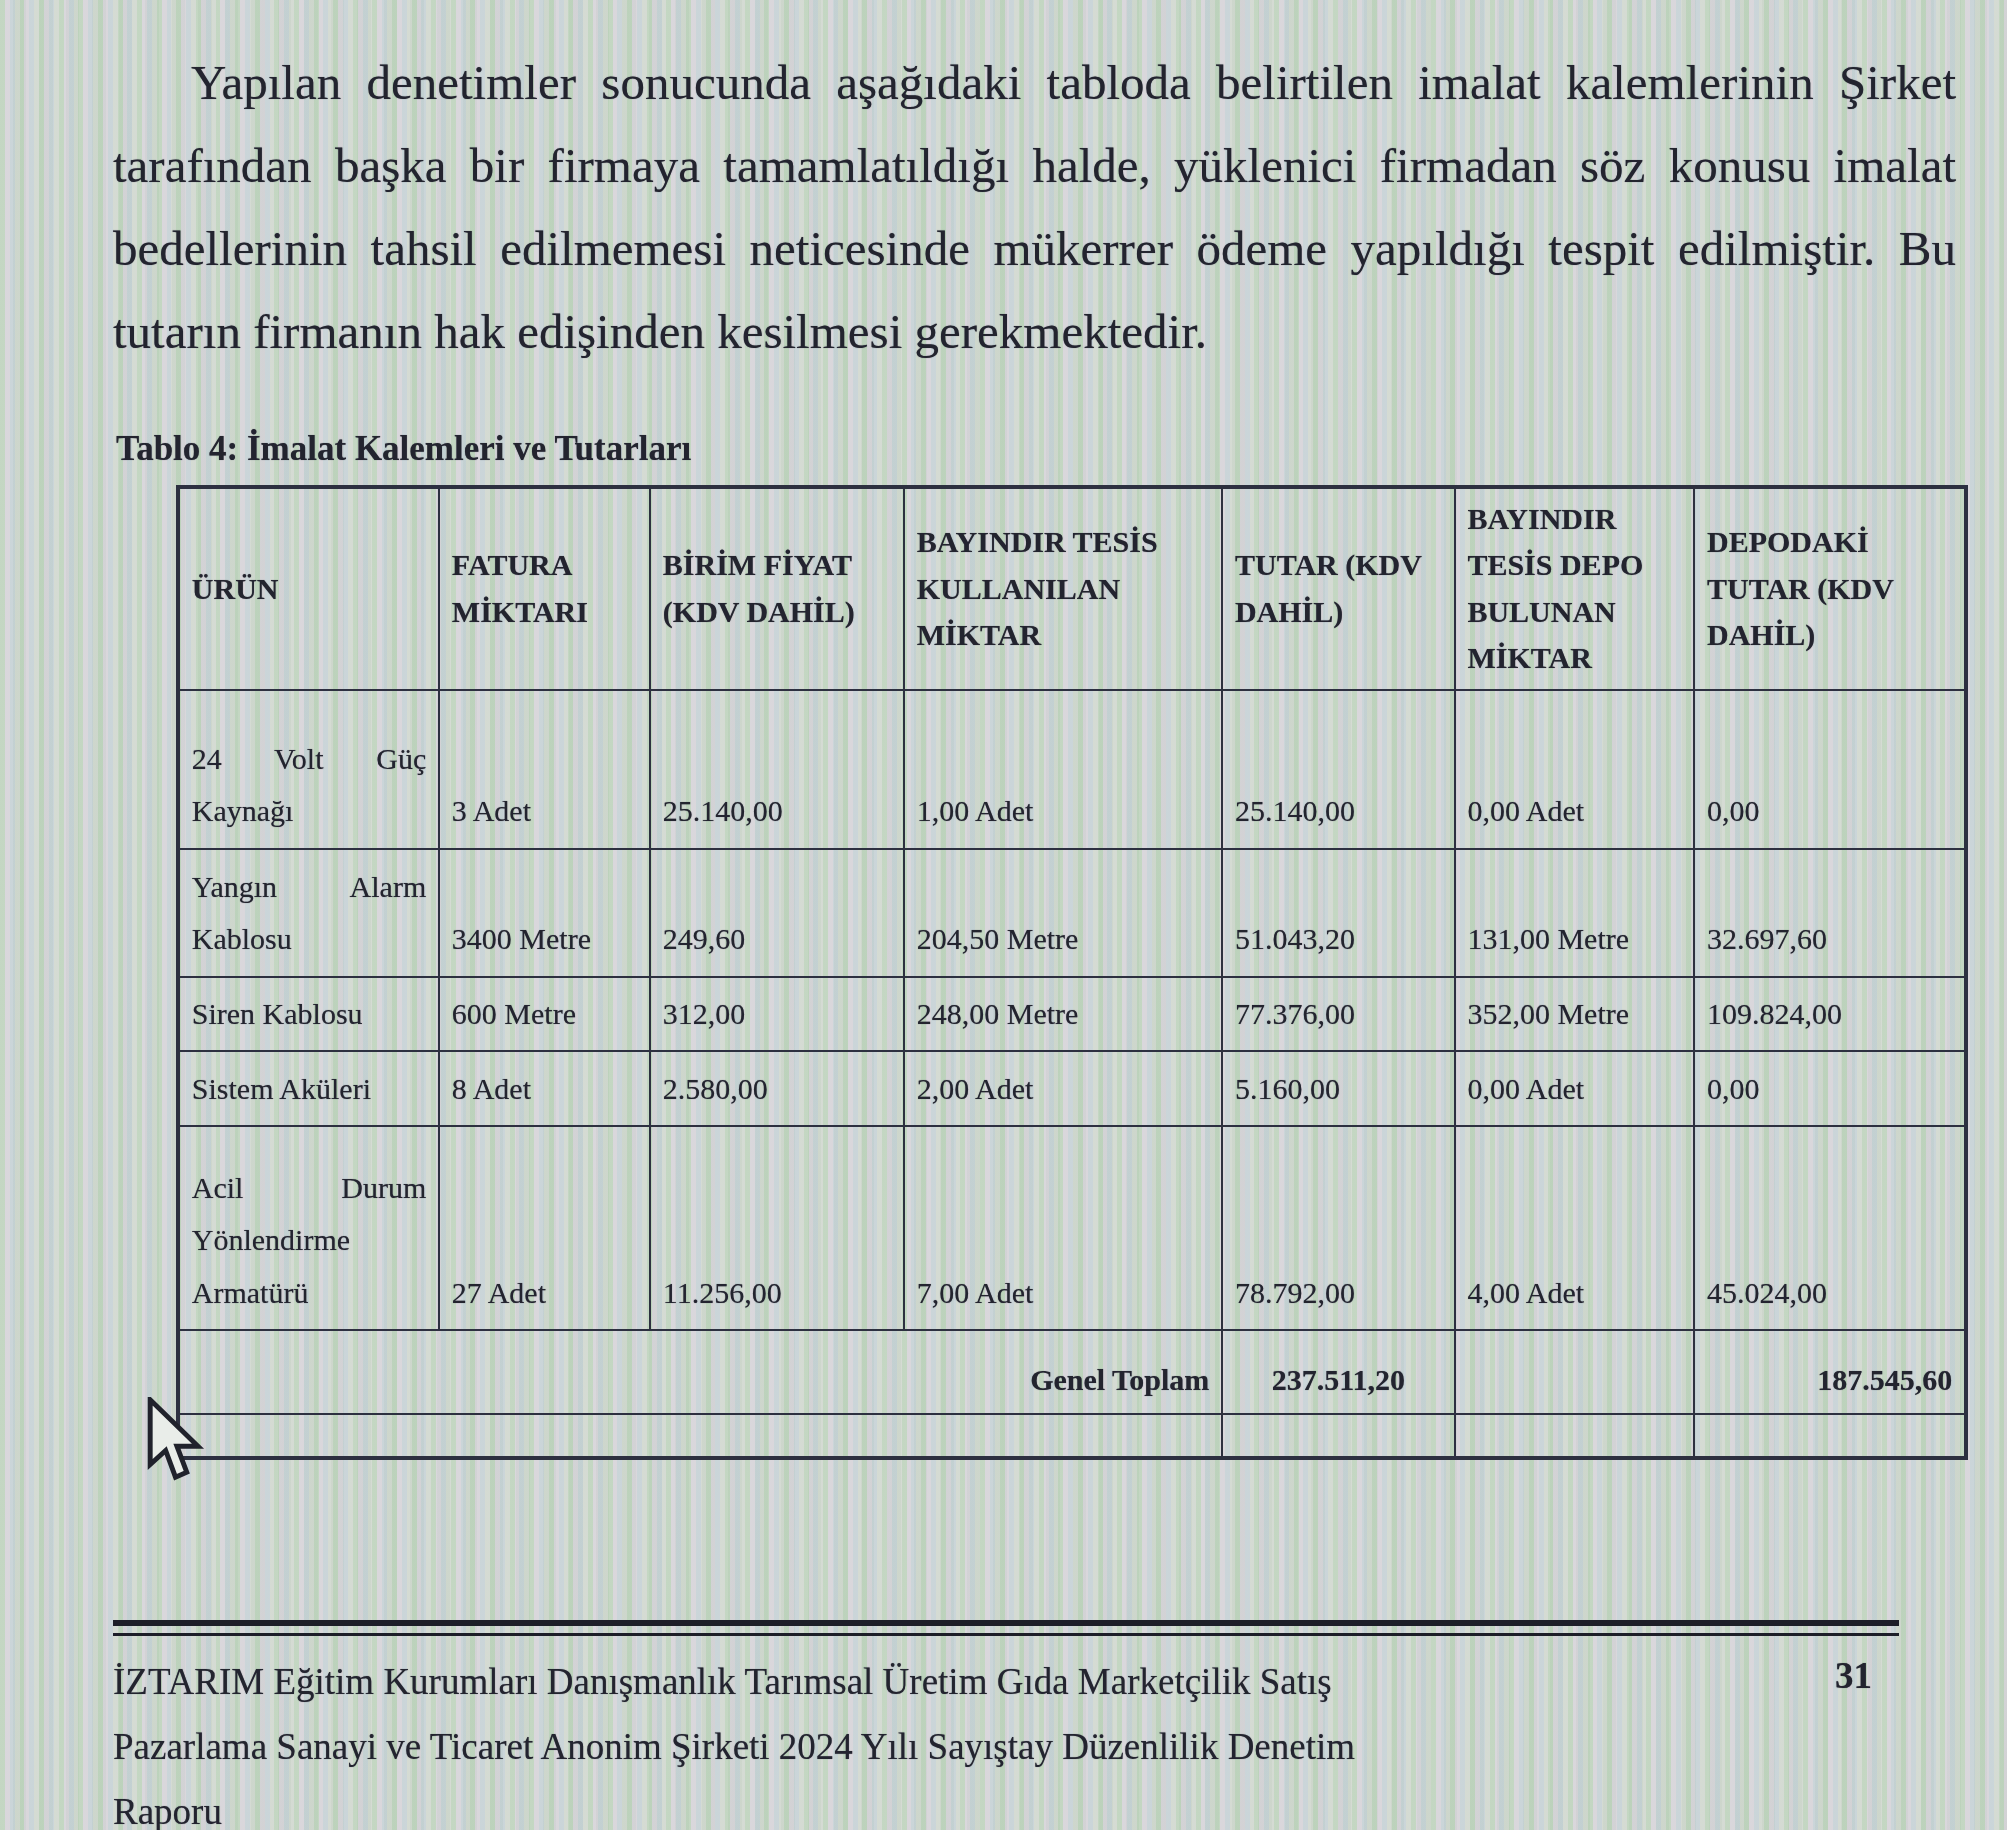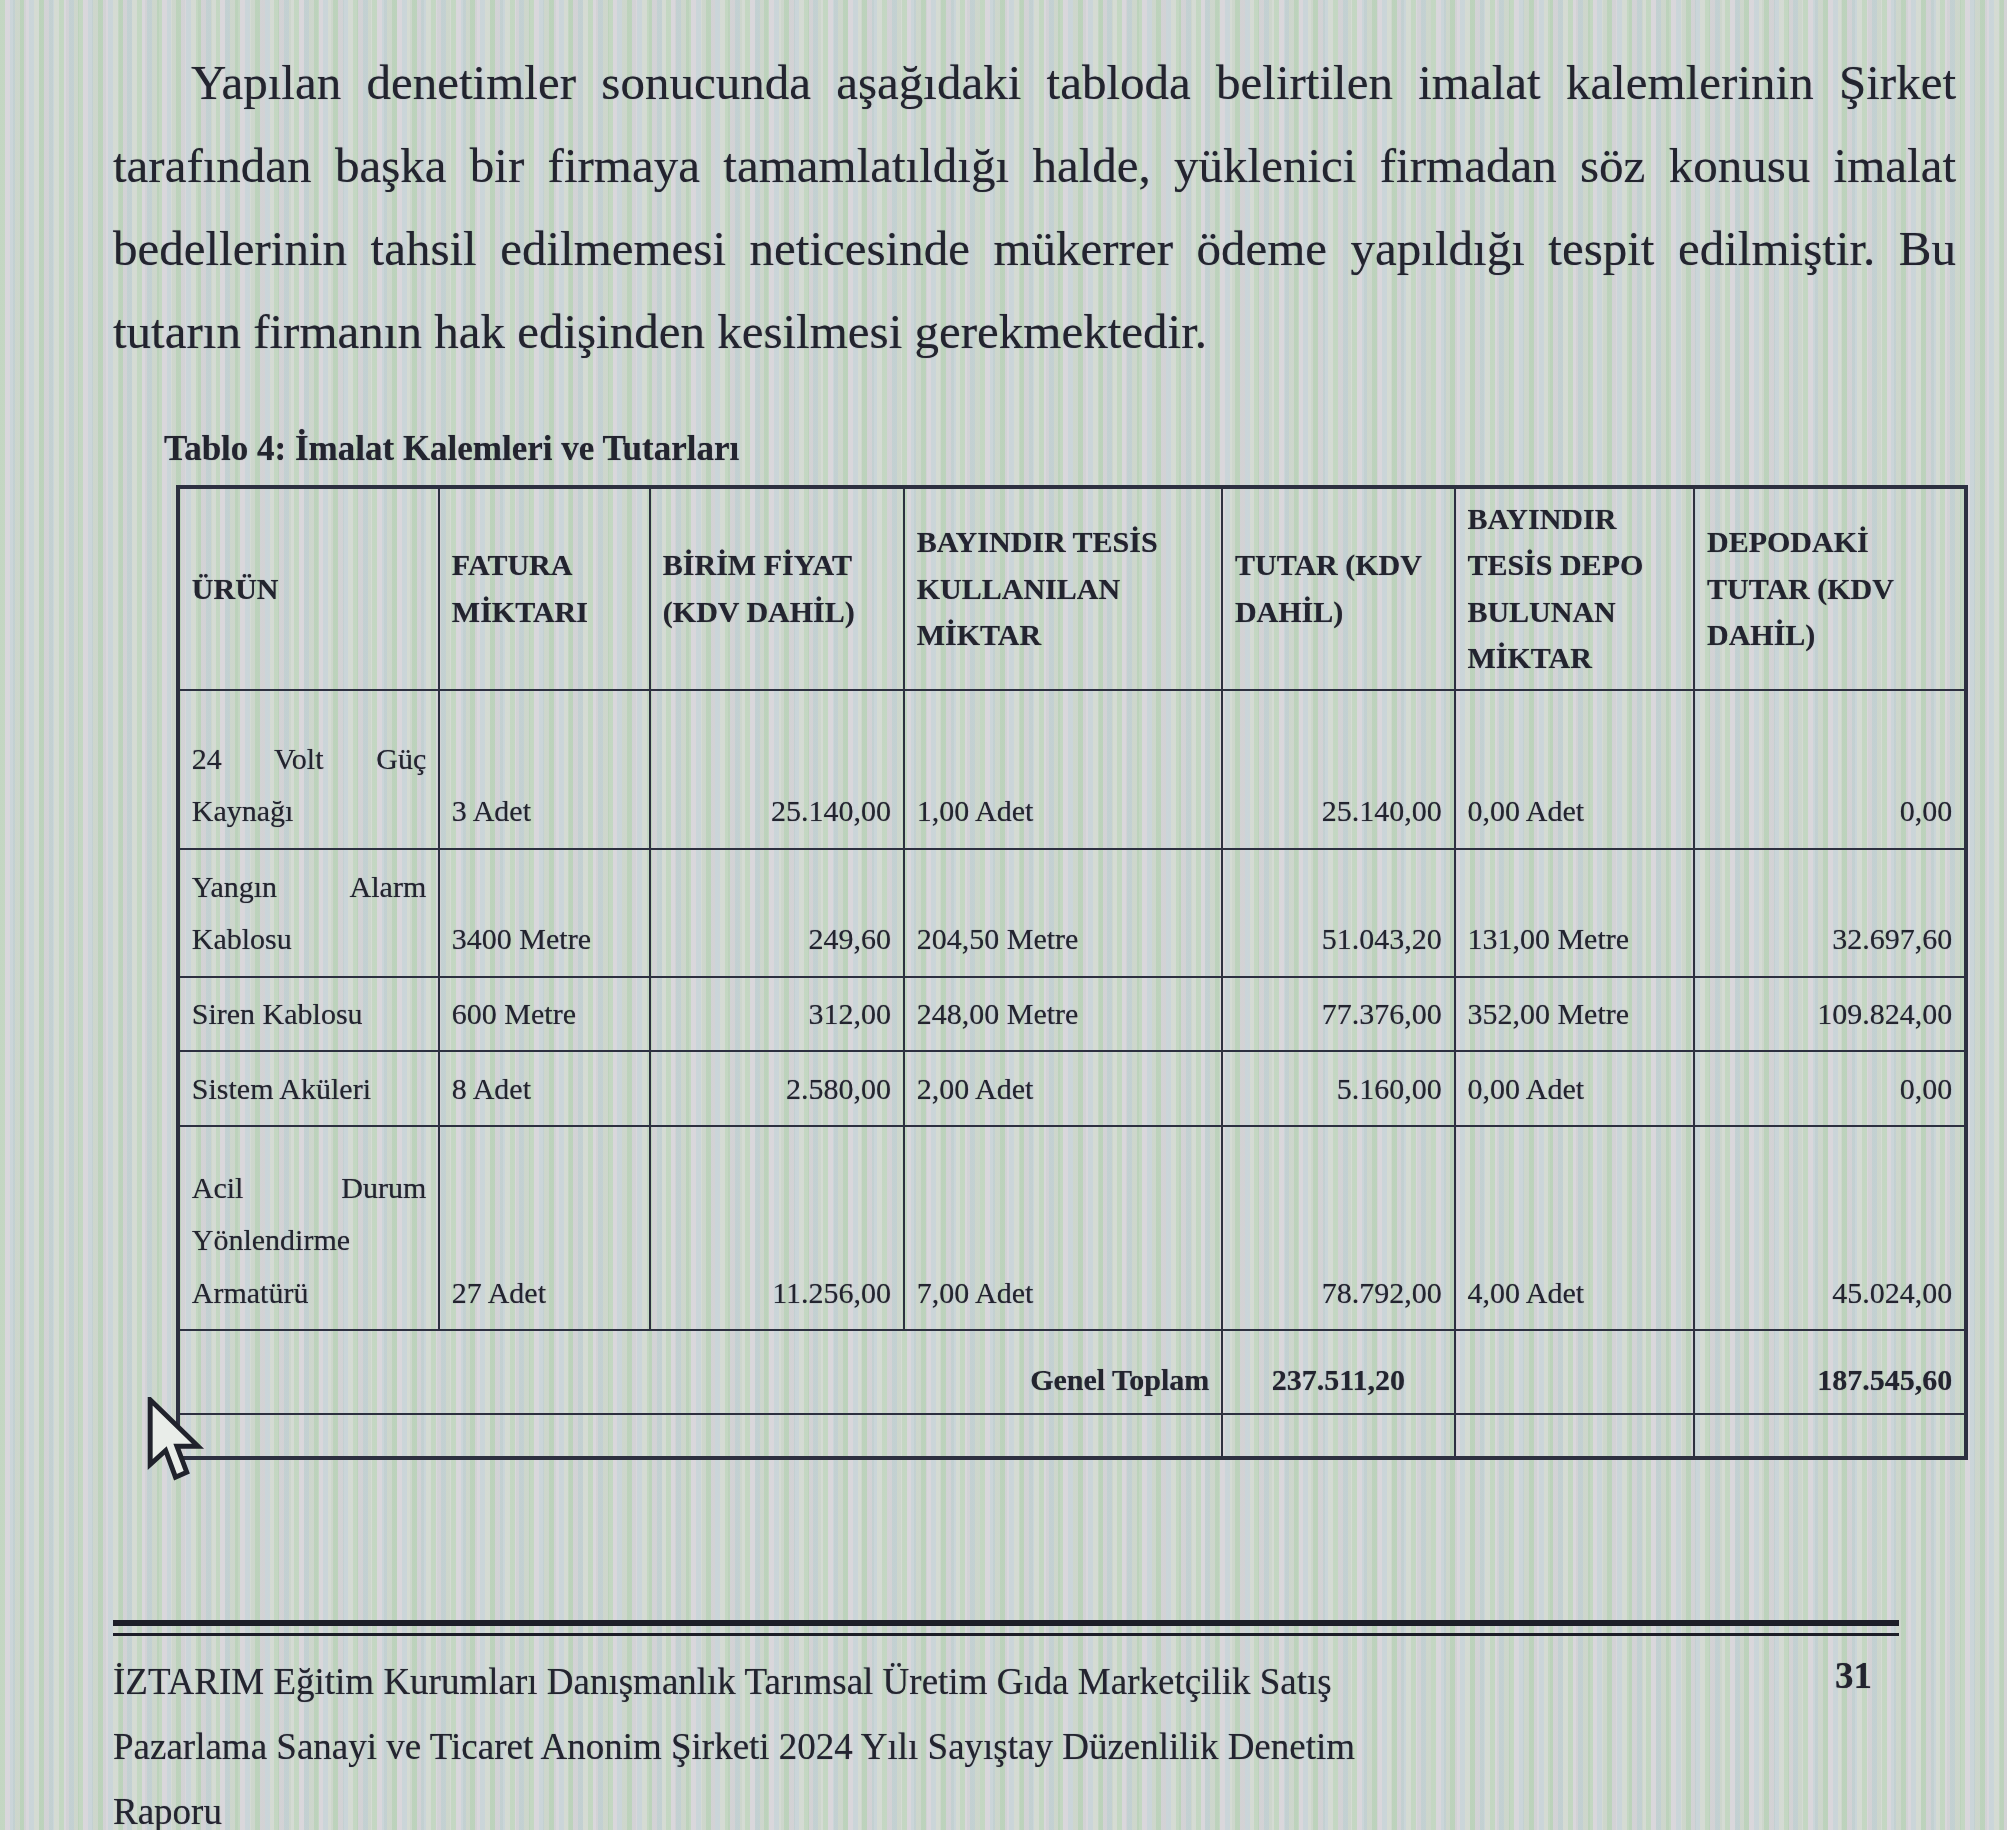--- a/index.html
+++ b/index.html
@@ -38,21 +38,20 @@
     text-indent: 78px;
   }
 
   
   .table-title {
     position: absolute;
     left: 116px;
     top: 429px;
     font-size: 35px;
     font-weight: bold;
-    margin-left: 48px;
   }
 
   
   table.report {
     position: absolute;
     left: 176px;
     top: 485px;
     width: 1792px;
     border-collapse: collapse;
     table-layout: fixed;
@@ -74,21 +73,21 @@
   table.report td {
     vertical-align: bottom;
     padding-bottom: 10px;
     line-height: 1.75;
   }
   td.cell-product {
     vertical-align: top;
     padding-top: 7.8px;
     text-align: justify;
   }
-  td.num { text-align: right; }
+  td.num { text-align: left; }
   td.qty { text-align: left; }
   tr.row-1 td { height: 141px; }
   tr.row-2 td { height: 110px; }
   tr.row-3 td { height: 57px; }
   tr.row-4 td { height: 57px; }
   tr.row-5 td { height: 186px; }
   tr.total-row td {
     height: 49px;
     vertical-align: top;
     padding-top: 23px;

